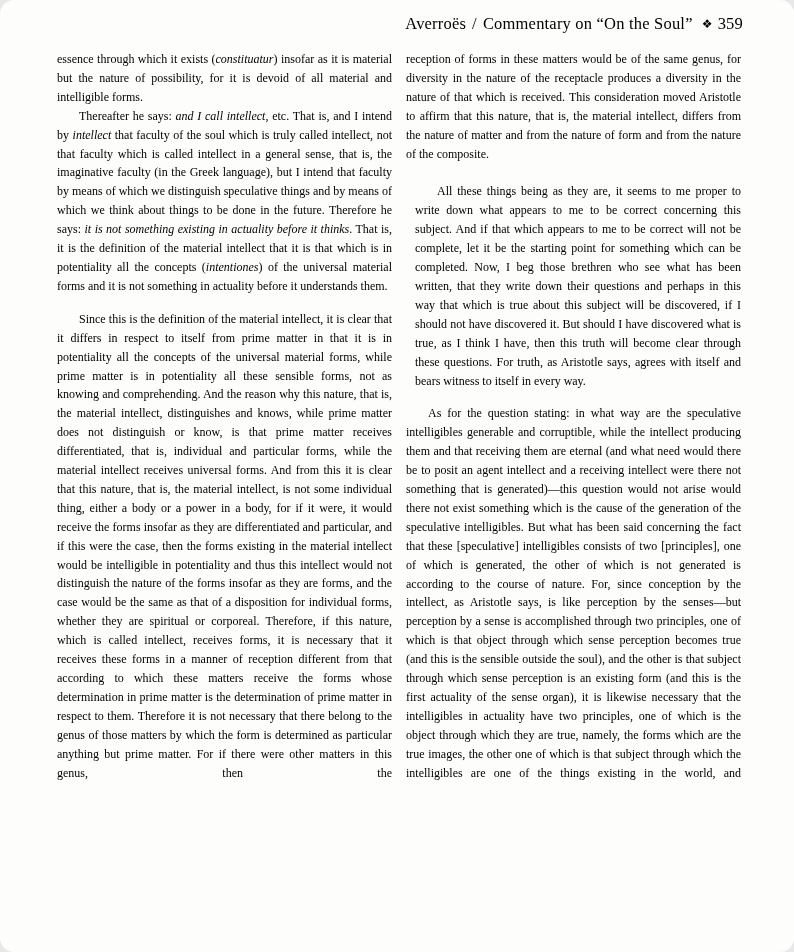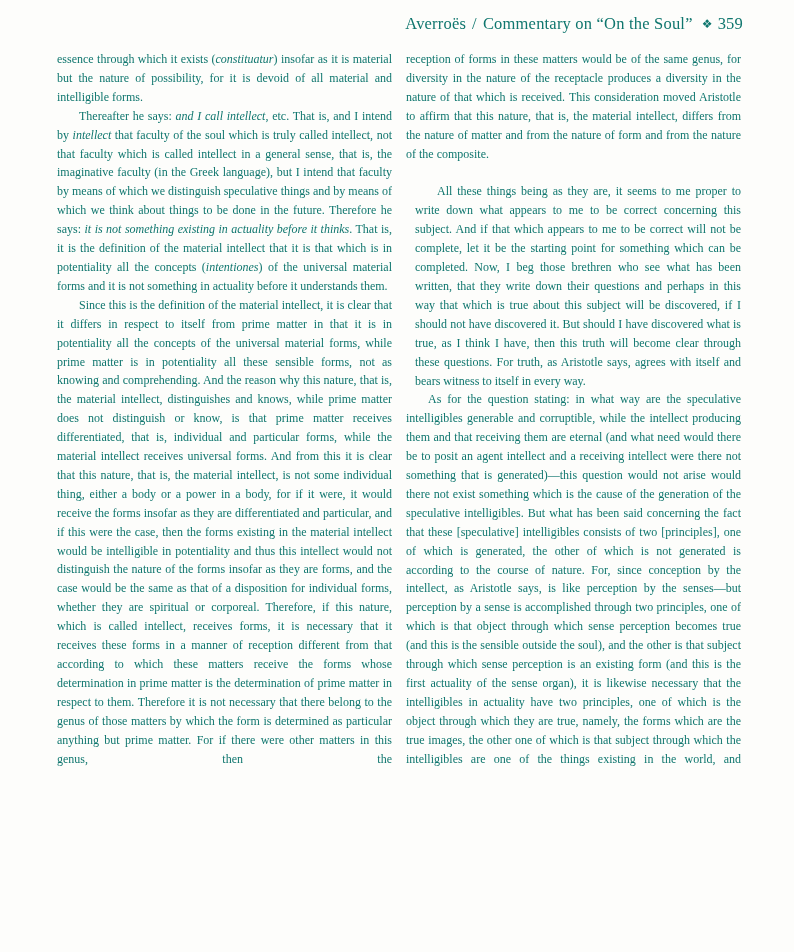--- a/index.html
+++ b/index.html
@@ -6,23 +6,24 @@
     margin: 0;
     padding: 0;
     background: #e8e8e8;
   }
   .page {
     position: relative;
     width: 794px;
     height: 952px;
     margin: 0 auto;
     background: #fdfdfb;
-    color: #0f766e;
+    color: #000000;
     font-family: "Liberation Serif", "DejaVu Serif", serif;
     overflow: hidden;
+    border-radius: 14px;
   }
   .running-head {
     position: absolute;
     top: 13px;
     right: 51px;
     font-size: 16.5px;
     line-height: 22px;
     white-space: nowrap;
     text-align: right;
     letter-spacing: 0.2px;
@@ -56,20 +57,21 @@
   }
   .column p.indent {
     text-indent: 22px;
   }
   .column p.space-before {
     margin-top: 19px;
     margin-left: 9px;
   }
   .column p.cont {
     text-align-last: justify;
+    margin-top: 14px;
   }
   .it {
     font-style: italic;
   }
 </style>
 </head>
 <body>
 
 <div class="page">
 

